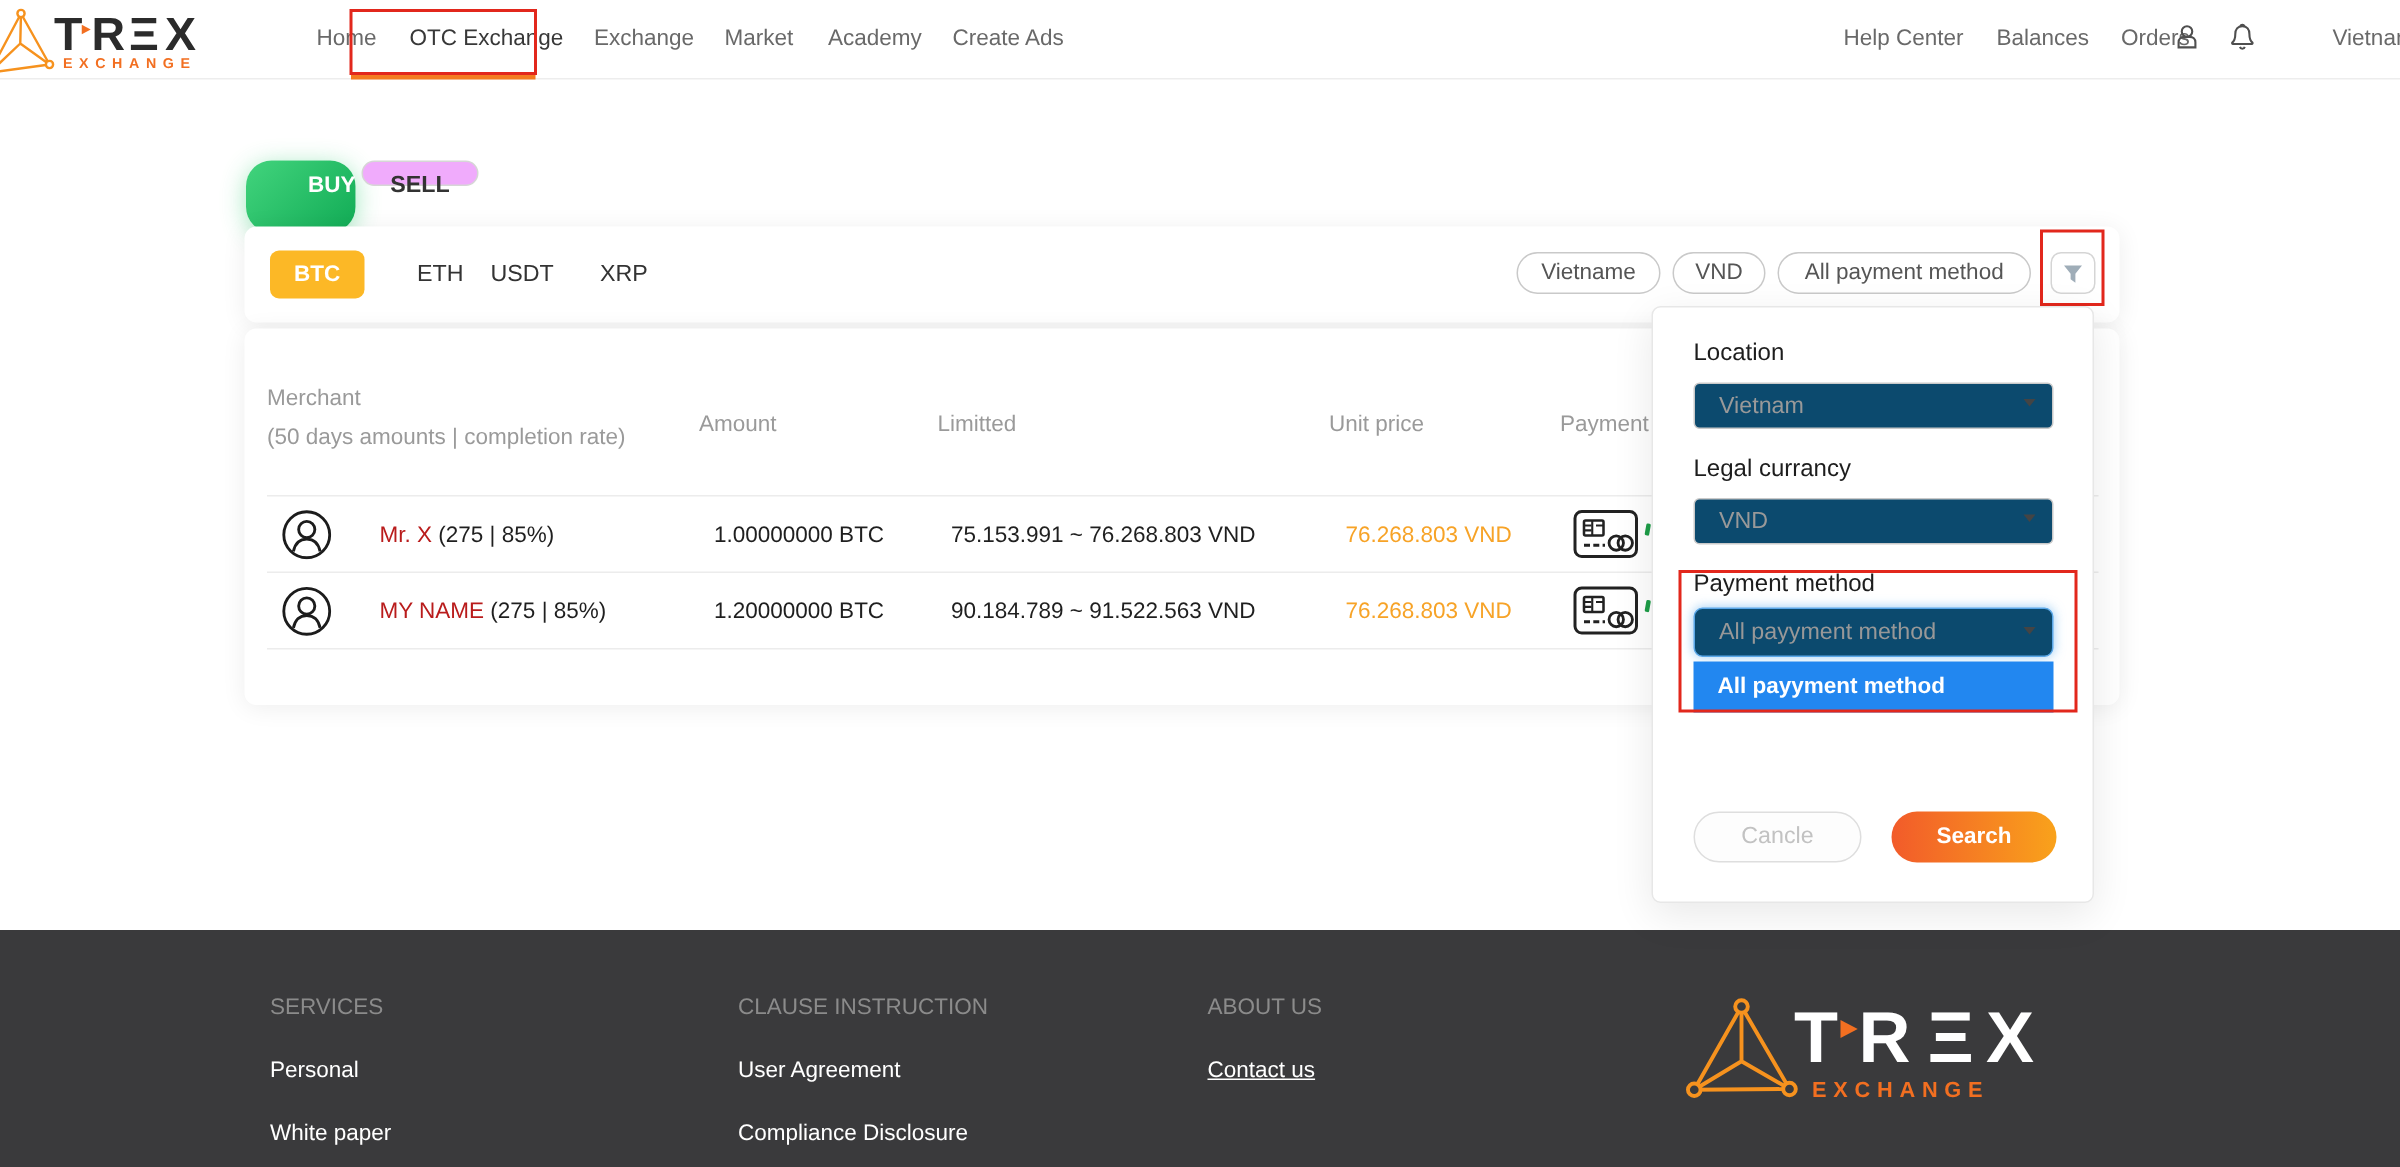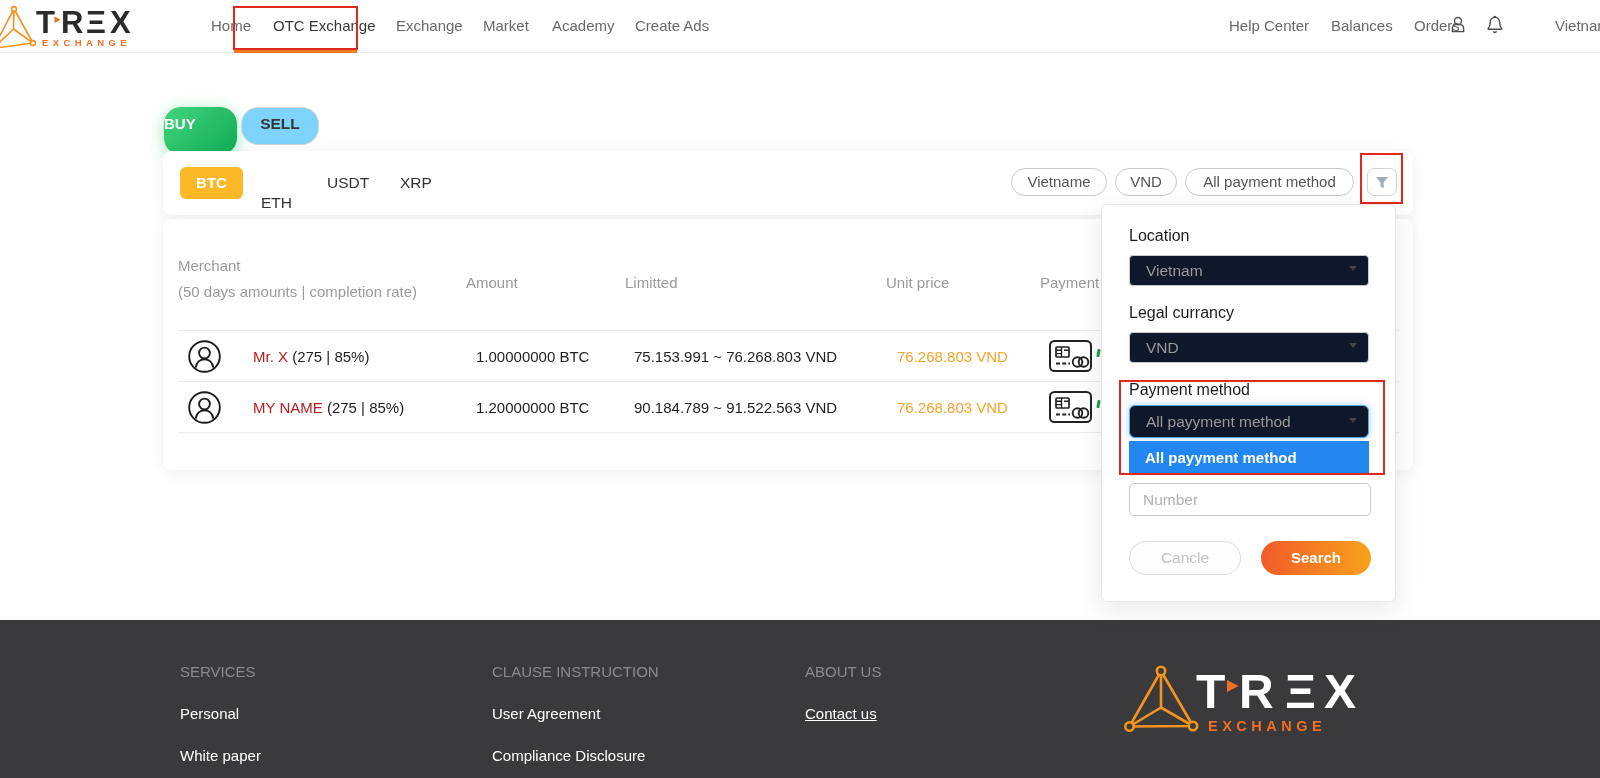--- a/index.html
+++ b/index.html
@@ -8,41 +8,41 @@
 .abs { position:absolute; }
 
 #hdr { position:absolute; left:0; top:0; width:1600px; height:53px; background:#fff; border-bottom:1px solid #ededed; z-index:5; }
 .nav { position:absolute; top:17px; font-size:15px; color:#696969; white-space:nowrap;margin-left:28px; }
 .nav.act { color:#383838; }
 #redbox1 { position:absolute; left:233px; top:6px; width:125px; height:44px; border:2px solid #e2271c; z-index:8; }
 #orange-under { position:absolute; left:234px; top:50px; width:123px; height:3px; background:#f47b20; z-index:6; }
 
 #buy { position:absolute; left:164px; top:107px; width:73px; height:48px; border-radius:17px;
   background:linear-gradient(135deg,#42d47d 0%,#11ab55 100%); color:#fff; font-weight:bold; font-size:15px;
-  text-align:left; line-height:33px; box-shadow:0 3px 16px rgba(46,204,113,.45); z-index:2;}
-#sell { position:absolute; left:241px; top:107px; width:78px; height:38px; border-radius:17px;
-  background:#7dd3fc; border:1px solid #d6d6d6; color:#333; font-weight:600; font-size:15.5px; text-align:center; line-height:31px; z-index:2;}
+  text-align:right; line-height:33px; box-shadow:0 3px 16px rgba(46,204,113,.45); z-index:2;}
+#sell { position:absolute; left:241px; top:107px; width:78px; height:17px; border-radius:17px;
+  background:#f0abfc; border:1px solid #d6d6d6; color:#333; font-weight:600; font-size:15.5px; text-align:center; line-height:31px; z-index:2;}
 
 #card1 { position:absolute; left:163px; top:151px; width:1250px; height:64px; background:#fff; border-radius:8px; box-shadow:0 2px 16px rgba(0,0,0,.07); z-index:2;}
 #btc { position:absolute; left:180px; top:167px; width:63px; height:32px; background:#fcb826; border-radius:6px; color:#fff; font-weight:bold; font-size:15px; text-align:center; line-height:32px; z-index:3;}
 .cointab { position:absolute; top:174px; font-size:15.5px; color:#333; z-index:3;}
 .pill { position:absolute; top:168px; height:28px; border:1px solid #c9c9c9; border-radius:14px; color:#555; font-size:15px; text-align:center; line-height:26px; background:#fff; z-index:3;}
 #fbtn { position:absolute; left:1367px; top:168px; width:30px; height:28px; border:1px solid #d5d5d5; border-radius:7px; background:#fff; z-index:3;}
 #redbox2 { position:absolute; left:1360px; top:153px; width:43px; height:51px; border:2px solid #e2271c; z-index:8;}
 #card2 { position:absolute; left:163px; top:219px; width:1250px; height:251px; background:#fff; border-radius:8px; box-shadow:0 2px 16px rgba(0,0,0,.07); z-index:2;}
 .th { position:absolute; font-size:15px; color:#9a9a9a; z-index:3; white-space:nowrap;}
 .sep { position:absolute; left:178px; width:1221px; height:1px; background:#ececec; z-index:3;}
 .cell { position:absolute; font-size:15px; color:#1f1f1f; z-index:3; white-space:nowrap;}
 .blue { color:#b91c1c; }
 .orangep { color:#f7a327; }
 .slv { position:absolute; width:2.5px; height:8px; background:#1e9e48; border-radius:1px; transform:rotate(10deg); z-index:3;}
 
 #panel { position:absolute; left:1101px; top:204px; width:295px; height:398px; background:#fff; border:1px solid #e7e7e7; border-radius:6px; box-shadow:0 8px 28px rgba(0,0,0,.09); z-index:10;}
 .plabel { position:absolute; left:27px; font-size:16px; color:#1d1d1d; }
-.psel { position:absolute; left:27px; width:240px; height:31px; border:1px solid #c9c9c9; border-radius:4px; background:#0f172a; font-size:15.5px; color:#999; line-height:29px; padding-left:16px; }
+.psel { position:absolute; left:27px; width:240px; height:31px; border:1px solid #c9c9c9; border-radius:4px; background:#0c4a6e; font-size:15.5px; color:#999; line-height:29px; padding-left:16px; }
 .psel .arr { position:absolute; right:11px; top:10px; width:0; height:0; border-left:4px solid transparent; border-right:4px solid transparent; border-top:5px solid #444; }
 #popt { position:absolute; left:27px; top:236px; width:240px; height:34px; background:#2287f0; color:#fff; font-size:15px; font-weight:600; line-height:34px; padding-left:16px; }
 #pnum { position:absolute; left:27px; top:278px; width:242px; height:33px; border:1px solid #c9c9c9; border-radius:5px; font-size:15.5px; color:#b0b0b0; line-height:31px; padding-left:13px; }
 #cancle { position:absolute; left:27px; top:336px; width:112px; height:34px; border:1px solid #dedede; border-radius:17px; color:#c2c2c2; font-size:15.5px; text-align:center; line-height:32px; background:#fdfdfd;}
 #search { position:absolute; left:159px; top:336px; width:110px; height:34px; border-radius:17px; color:#fff; font-weight:bold; font-size:15px; text-align:center; line-height:34px; background:linear-gradient(90deg,#f25b2a 0%,#f9a21b 100%);}
 #redbox3 { position:absolute; left:1119px; top:380px; width:266px; height:95px; border:2px solid #e2271c; z-index:12;}
 
 #footer { position:absolute; left:0; top:620px; width:1600px; height:202px; background:#3a3a3c; z-index:4;}
 .fh { position:absolute; font-size:15px; color:#8b8b8b; white-space:nowrap;}
 .fl { position:absolute; font-size:15px; color:#fff; white-space:nowrap;}
@@ -88,21 +88,21 @@
     <span class="nav" style="left:1527px;">Vietnamese</span>
   </div>
   <div id="orange-under"></div>
   <div id="redbox1"></div>
 
   <div id="buy">BUY</div>
   <div id="sell">SELL</div>
 
   <div id="card1"></div>
   <div id="btc">BTC</div>
-  <span class="cointab" style="left:261px;margin-top:20px;">ETH</span>
+  <span class="cointab" style="left:278px;">ETH</span>
   <span class="cointab" style="left:327px;">USDT</span>
   <span class="cointab" style="left:400px;">XRP</span>
   <div class="pill" style="left:1011px;width:96px;text-align:center;">Vietname</div>
   <div class="pill" style="left:1115px;width:62px;">VND</div>
   <div class="pill" style="left:1185px;width:169px;">All payment method</div>
   <div id="fbtn">
     <svg width="28" height="26" viewBox="0 0 28 26">
         <path d="M8,8 L20,8 L15.6,13.5 L15.6,19.5 L12.4,17.2 L12.4,13.5 Z" fill="#9fadb8"></path>
       </svg>
   </div>
@@ -160,21 +160,20 @@
   <div class="slv" style="left:1097px;top:400px;"></div>
 
   <div id="panel">
     <span class="plabel" style="top:22px;">Location</span>
     <div class="psel" style="top:50px;">Vietnam<span class="arr"></span></div>
     <span class="plabel" style="top:99px;">Legal currancy</span>
     <div class="psel" style="top:127px;">VND<span class="arr"></span></div>
     <span class="plabel" style="top:176px;">Payment method</span>
     <div class="psel" style="top:200px;height:33px;line-height:31px;border:1.5px solid #5aa7e8;border-radius:6px;box-shadow:0 0 7px rgba(82,168,236,.55);color:#989898;">All payyment method<span class="arr" style="top:12px;"></span></div>
     <div id="popt">All payyment method</div>
-    <div id="pnum">Number</div>
     <div id="cancle">Cancle</div>
     <div id="search">Search</div>
   </div>
   <div id="redbox3"></div>
 
   <div id="footer">
     <span class="fh" style="left:180px;top:43px;">SERVICES</span>
     <span class="fl" style="left:180px;top:85px;">Personal</span>
     <span class="fl" style="left:180px;top:127px;">White paper</span>
     <span class="fh" style="left:492px;top:43px;">CLAUSE INSTRUCTION</span>

